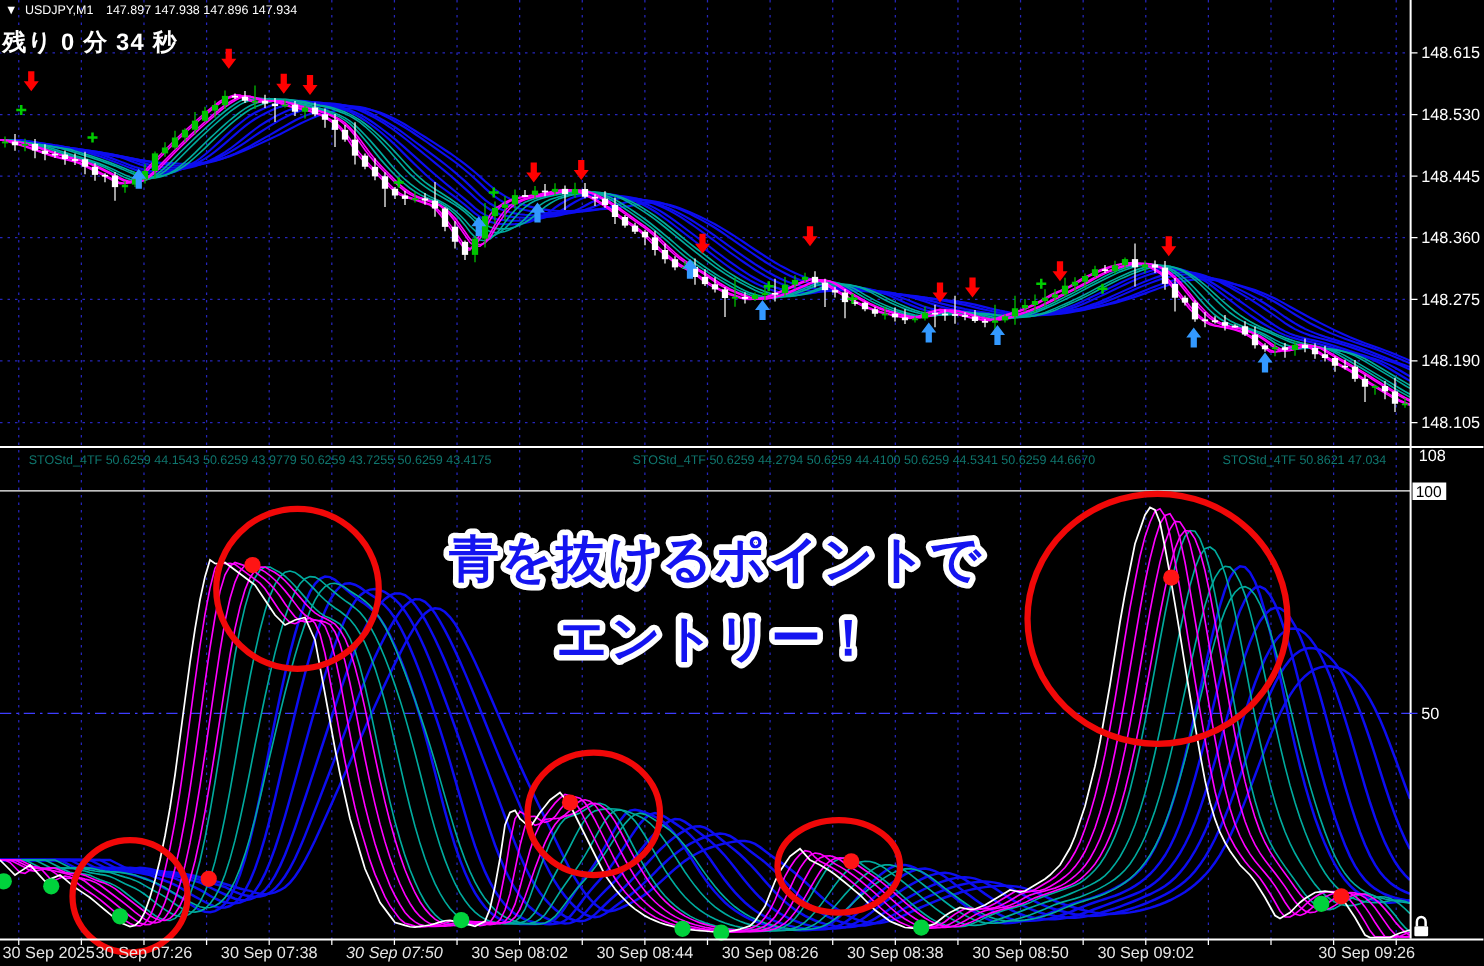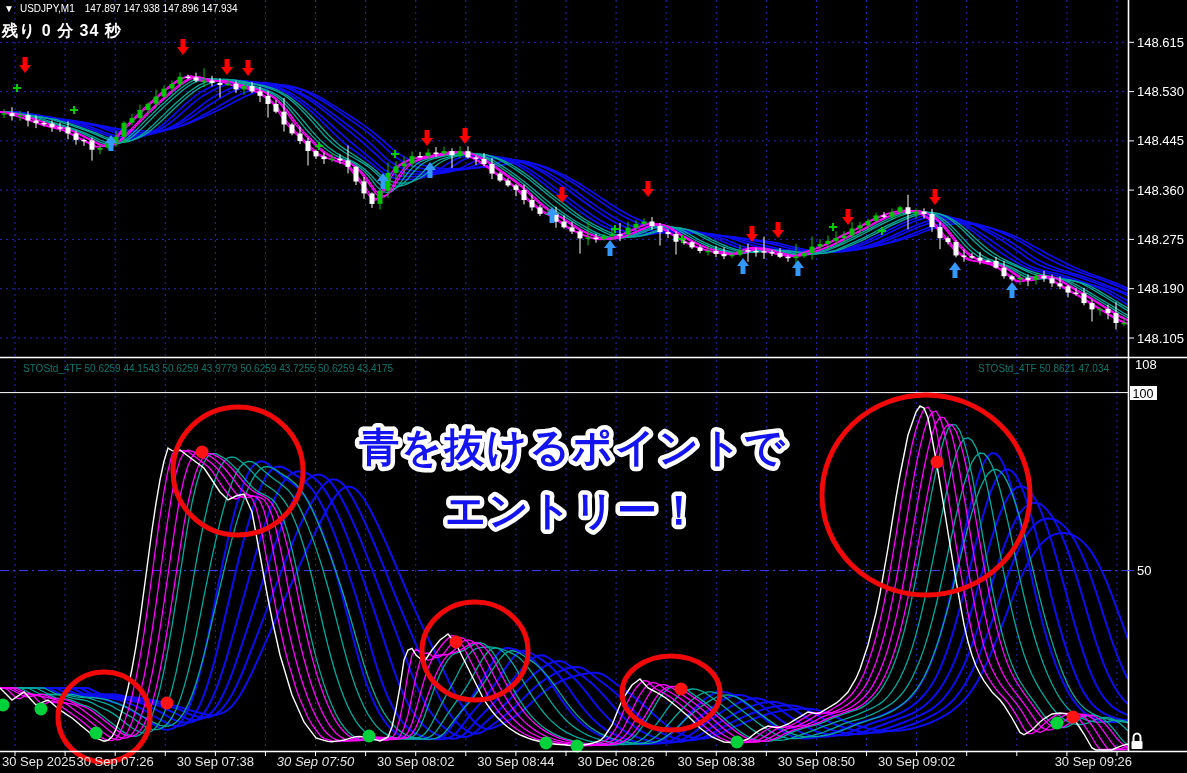--- a/index.html
+++ b/index.html
@@ -3,21 +3,21 @@
 <meta charset="utf-8">
 <style>
   html,body{margin:0;padding:0;background:#000;}
   #stage{position:relative;width:1187px;height:773px;background:#000;overflow:hidden;
          font-family:"Liberation Sans",sans-serif;}
   #chart{position:absolute;left:0;top:0;}
   .overlay{position:absolute;color:#fff;}
   #title-row{left:4px;top:3px;font-size:10px;white-space:nowrap;}
   #title-row .sym{margin-left:6px;}
   #title-row .ohlc{margin-left:10px;}
-  #timer-row{left:2px;top:21px;font-size:16px;font-weight:bold;letter-spacing:1px;
+  #timer-row{left:2px;top:21px;font-size:19px;font-weight:bold;letter-spacing:1px;
     text-shadow:-1px -1px 0 #000,1px -1px 0 #000,-1px 1px 0 #000,1px 1px 0 #000,0 2px 2px #001;}
   #indicator-label-row{left:0;top:358px;width:1128px;height:34px;overflow:hidden;}
   .ilabel{position:absolute;top:5px;color:#0f766e;font-size:10px;white-space:nowrap;margin-left:20px;}
   #time-labels{left:0;top:754px;width:1136px;height:19px;overflow:hidden;}
   .tlabel{position:absolute;top:0;width:100px;text-align:center;color:#e5e5e5;font-size:13px;white-space:nowrap;}
   .annot{font-family:"Liberation Sans",sans-serif;font-weight:bold;font-size:40px;
          text-anchor:middle;letter-spacing:2px;}
   .annot.stroke{fill:none;stroke:#ffffff;stroke-width:9;stroke-linejoin:round;}
   .annot.fill{fill:#1414f0;}
   .axis-text{font-family:"Liberation Sans",sans-serif;}
@@ -496,30 +496,31 @@
   </svg>
 
   <div id="title-row" class="overlay">
     <span>▼</span><span class="sym">USDJPY,M1</span><span class="ohlc">147.897 147.938 147.896 147.934</span>
   </div>
 
   <div id="timer-row" class="overlay">残り 0 分 34 秒</div>
 
   <div id="indicator-label-row" class="overlay">
     <span class="ilabel" style="left:3px">STOStd_4TF 50.6259 44.1543 50.6259 43.9779 50.6259 43.7255 50.6259 43.4175</span>
+    <span class="ilabel" style="left:486px">STOStd_4TF 50.6259 44.2794 50.6259 44.4100 50.6259 44.5341 50.6259 44.6670</span>
     <span class="ilabel" style="left:958px">STOStd_4TF 50.8621 47.034</span>
   </div>
 
   <div id="time-labels" class="overlay">
       <span class="tlabel" style="left: 2px; text-align: left;">30 Sep 2025</span>
       <span class="tlabel" style="left: 65.18px;">30 Sep 07:26</span>
       <span class="tlabel" style="left: 165.36px;">30 Sep 07:38</span>
       <span class="tlabel" style="left: 265.54px; font-style: italic;">30 Sep 07:50</span>
       <span class="tlabel" style="left: 365.72px;">30 Sep 08:02</span>
       <span class="tlabel" style="left: 465.9px;">30 Sep 08:44</span>
-      <span class="tlabel" style="left: 566.08px;">30 Dec 08:26</span>
+      <span class="tlabel" style="left: 566.08px;">30 Sep 08:26</span>
       <span class="tlabel" style="left: 666.26px;">30 Sep 08:38</span>
       <span class="tlabel" style="left: 766.44px; text-align: center;">30 Sep 08:50</span>
       <span class="tlabel" style="left: 866.62px;">30 Sep 09:02</span>
       <span class="tlabel" style="left: 923px; margin-top: 24px;">30 Sep 09:14</span>
       <span class="tlabel" style="left: 1032px; text-align: right;">30 Sep 09:26</span>
     </div>
 </div>
 
 </body></html>

